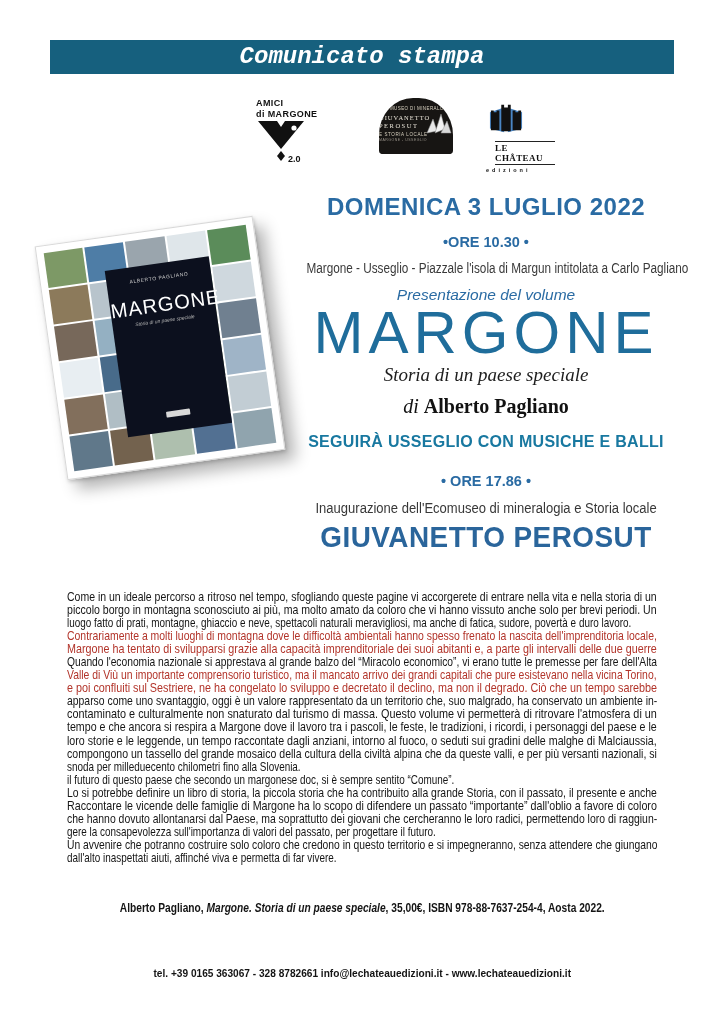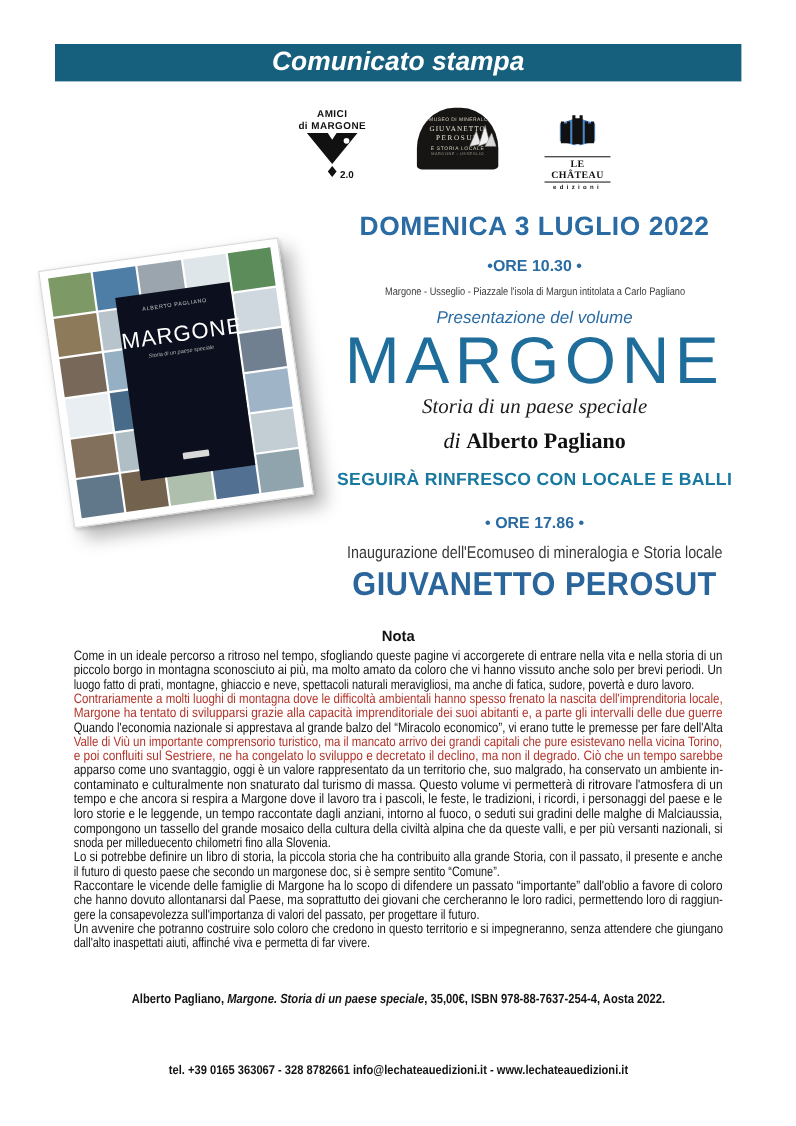--- a/index.html
+++ b/index.html
@@ -2,26 +2,26 @@
 <html style="--banner-bg: #16607E; --blue: #2A6BA3; --teal: #1878A0; --title-blue: #1F6D9B; --name-blue: #2A659B; --red: #B2342A;"><head>
 <meta charset="utf-8">
 <style>
   html,body{margin:0;padding:0;background:#ffffff;}
   .page{position:relative;width:724px;height:1024px;background:#fff;overflow:hidden;
         font-family:"Liberation Sans",sans-serif;color:#1f1f1f;}
 
   
   .banner{position:absolute;left:50px;top:40px;width:624px;height:34px;
           background:var(--banner-bg);text-align:center;}
-  .banner span{font-family:Liberation Sans, sans-serif;font-style:italic;font-weight:700;
+  .banner span{font-family:Liberation Mono, monospace;font-style:italic;font-weight:700;
           font-size:24px;line-height:33px;color:#fff;}
 
   
   .logos{position:absolute;left:0;top:91px;width:724px;height:84px;}
-  .logo{position:absolute;text-align:center;}
+  .logo{position:absolute;text-align:left;}
   .logo .caption{font-size:7.5px;color:#555;margin-top:2px;}
   .comune{left:160px;top:0;width:76px;}
   .amici{left:256px;top:7px;width:92px;}
   .am-l1,.am-l2{font-weight:700;font-size:9px;color:#111;letter-spacing:.4px;line-height:10.5px;}
   .ecomuseo{left:376px;top:7px;width:80px;}
   .badge{position:relative;width:74px;height:56px;margin:0 auto;background:#171513;
          border-radius:46% 46% 6% 6% / 66% 66% 6% 6%;color:#e9e4d8;overflow:hidden;}
   .eb-top{font-size:4.5px;letter-spacing:.4px;margin-top:8px;color:#d9d2c0;}
   .eb-m1{font-family:"Liberation Serif",serif;font-size:6.5px;letter-spacing:1px;margin-top:3px;}
   .eb-m2{font-family:"Liberation Serif",serif;font-size:6.5px;letter-spacing:1.5px;margin-top:1px;}
@@ -45,21 +45,21 @@
   .bc-author{font-size:5px;color:#c8c8c8;letter-spacing:.6px;margin-top:11px;}
   .bc-title{font-size:20px;color:#fff;letter-spacing:1px;margin-top:13px;font-weight:400;}
   .bc-sub{font-size:5px;font-style:italic;color:#b3b3b3;margin-top:1px;}
   .bc-logo{position:absolute;bottom:14px;left:50%;transform:translateX(-50%);
            width:24px;height:6px;background:#d9d9d9;border-radius:1px;}
 
   
   .event{position:absolute;left:270px;top:190px;width:432px;text-align:center;}
   .ev-date{font-weight:700;font-size:24px;letter-spacing:.5px;color:var(--blue);margin-top:3px;}
   .ev-time{font-weight:700;font-size:14.5px;color:var(--blue);margin-top:13px;}
-  .ev-loc{margin-top:10px;font-size:10px;color:#3a3a3a;}
+  .ev-loc{margin-top:10px;font-size:14px;color:#3a3a3a;}
   .cond84{display:inline-block;white-space:nowrap;transform:scaleX(.84);transform-origin:50% 50%;}
   .ev-pres{margin-top:10px;font-style:italic;font-size:15.5px;color:var(--blue);}
   .ev-title{margin-top:1px;font-weight:400;font-size:60px;line-height:56px;letter-spacing:5px;
             color:var(--title-blue);}
   .ev-sub{font-family:"Liberation Serif",serif;font-style:italic;font-size:19px;color:#1d1d1d;margin-top:3px;}
   .ev-author{font-family:"Liberation Serif",serif;font-size:20px;color:#111;margin-top:9px;text-align:center;}
   .ev-author strong{font-weight:700;font-style:normal;}
   .ev-refresh{margin-top:15px;font-weight:700;font-size:16px;letter-spacing:.3px;color:var(--teal);}
   .ev-time2{margin-top:22px;font-weight:700;font-size:14.5px;color:var(--blue);}
   .ev-inaug{margin-top:10px;font-size:15.5px;color:#383838;}
@@ -179,46 +179,45 @@
   <div class="event">
     <div class="ev-date">DOMENICA 3 LUGLIO 2022</div>
     <div class="ev-time">•ORE 10.30 •</div>
     <div class="ev-loc">
       <span class="cond84">Margone - Usseglio - Piazzale l'isola di Margun intitolata a Carlo Pagliano</span>
     </div>
     <div class="ev-pres">Presentazione del volume</div>
     <div class="ev-title">MARGONE</div>
     <div class="ev-sub">Storia di un paese speciale</div>
     <div class="ev-author"><em>di</em> <strong>Alberto Pagliano</strong></div>
-    <div class="ev-refresh">SEGUIRÀ RINFRESCO CON LOCALE E BALLI</div>
+    <div class="ev-refresh">SEGUIRÀ USSEGLIO CON MUSICHE E BALLI</div>
     <div class="ev-time2">• ORE 17.86 •</div>
     <div class="ev-inaug">
       <span class="cond84">Inaugurazione dell'Ecomuseo di mineralogia e Storia locale</span>
     </div>
     <div class="ev-name">GIUVANETTO PEROSUT</div>
   </div>
 
-  <div class="nota-h">Nota</div>
   <div class="nota-b" id="nota-lines">
       <div class="nline"><span style="transform: scaleX(0.847701);">Come in un ideale percorso a ritroso nel tempo, sfogliando queste pagine vi accorgerete di entrare nella vita e nella storia di un</span></div>
       <div class="nline"><span style="transform: scaleX(0.852601);">piccolo borgo in montagna sconosciuto ai più, ma molto amato da coloro che vi hanno vissuto anche solo per brevi periodi. Un</span></div>
       <div class="nline"><span style="transform: scaleX(0.8);">luogo fatto di prati, montagne, ghiaccio e neve, spettacoli naturali meravigliosi, ma anche di fatica, sudore, povertà e duro lavoro.</span></div>
       <div class="nline red"><span style="transform: scaleX(0.842857);">Contrariamente a molti luoghi di montagna dove le difficoltà ambientali hanno spesso frenato la nascita dell'imprenditoria locale,</span></div>
       <div class="nline red"><span style="transform: scaleX(0.867647);">Margone ha tentato di svilupparsi grazie alla capacità imprenditoriale dei suoi abitanti e, a parte gli intervalli delle due guerre</span></div>
       <div class="nline"><span style="transform: scaleX(0.828652);">Quando l'economia nazionale si apprestava al grande balzo del “Miracolo economico”, vi erano tutte le premesse per fare dell'Alta</span></div>
       <div class="nline red"><span style="transform: scaleX(0.83926);">Valle di Viù un importante comprensorio turistico, ma il mancato arrivo dei grandi capitali che pure esistevano nella vicina Torino,</span></div>
       <div class="nline red"><span style="transform: scaleX(0.871492);">e poi confluiti sul Sestriere, ne ha congelato lo sviluppo e decretato il declino, ma non il degrado. Ciò che un tempo sarebbe</span></div>
       <div class="nline"><span style="transform: scaleX(0.83926);">apparso come uno svantaggio, oggi è un valore rappresentato da un territorio che, suo malgrado, ha conservato un ambiente in-</span></div>
       <div class="nline"><span style="transform: scaleX(0.875371);">contaminato e culturalmente non snaturato dal turismo di massa. Questo volume vi permetterà di ritrovare l'atmosfera di un</span></div>
       <div class="nline"><span style="transform: scaleX(0.858806);">tempo e che ancora si respira a Margone dove il lavoro tra i pascoli, le feste, le tradizioni, i ricordi, i personaggi del paese e le</span></div>
       <div class="nline"><span style="transform: scaleX(0.861314);">loro storie e le leggende, un tempo raccontate dagli anziani, intorno al fuoco, o seduti sui gradini delle malghe di Malciaussia,</span></div>
       <div class="nline"><span style="transform: scaleX(0.851371);">compongono un tassello del grande mosaico della cultura della civiltà alpina che da queste valli, e per più versanti nazionali, si</span></div>
       <div class="nline"><span style="transform: scaleX(0.8);">snoda per milleduecento chilometri fino alla Slovenia.</span></div>
+      <div class="nline"><span style="transform: scaleX(0.8);">il futuro di questo paese che secondo un margonese doc, si è sempre sentito “Comune”.</span></div>
       <div class="nline"><span style="transform: scaleX(0.840456);">Lo si potrebbe definire un libro di storia, la piccola storia che ha contribuito alla grande Storia, con il passato, il presente e anche</span></div>
-      <div class="nline"><span style="transform: scaleX(0.8);">il futuro di questo paese che secondo un margonese doc, si è sempre sentito “Comune”.</span></div>
       <div class="nline"><span style="transform: scaleX(0.863836);">Raccontare le vicende delle famiglie di Margone ha lo scopo di difendere un passato “importante” dall'oblio a favore di coloro</span></div>
       <div class="nline"><span style="transform: scaleX(0.841655);">che hanno dovuto allontanarsi dal Paese, ma soprattutto dei giovani che cercheranno le loro radici, permettendo loro di raggiun-</span></div>
       <div class="nline"><span style="transform: scaleX(0.8);">gere la consapevolezza sull'importanza di valori del passato, per progettare il futuro.</span></div>
       <div class="nline"><span style="transform: scaleX(0.832158);">Un avvenire che potranno costruire solo coloro che credono in questo territorio e si impegneranno, senza attendere che giungano</span></div>
       <div class="nline"><span style="transform: scaleX(0.8);">dall'alto inaspettati aiuti, affinché viva e permetta di far vivere.</span></div>
     </div>
 
   <div class="f1">
     <span class="in"><span>Alberto Pagliano, </span><em>Margone. Storia di un paese speciale</em><span>, 35,00€, ISBN 978-88-7637-254-4, Aosta 2022.</span></span>
   </div>

